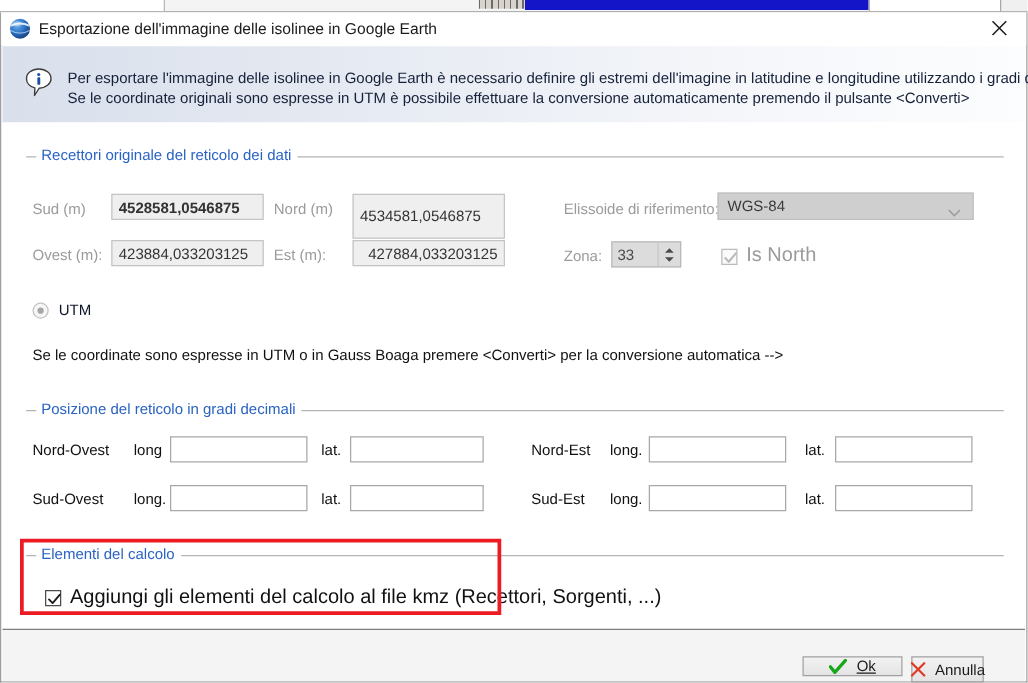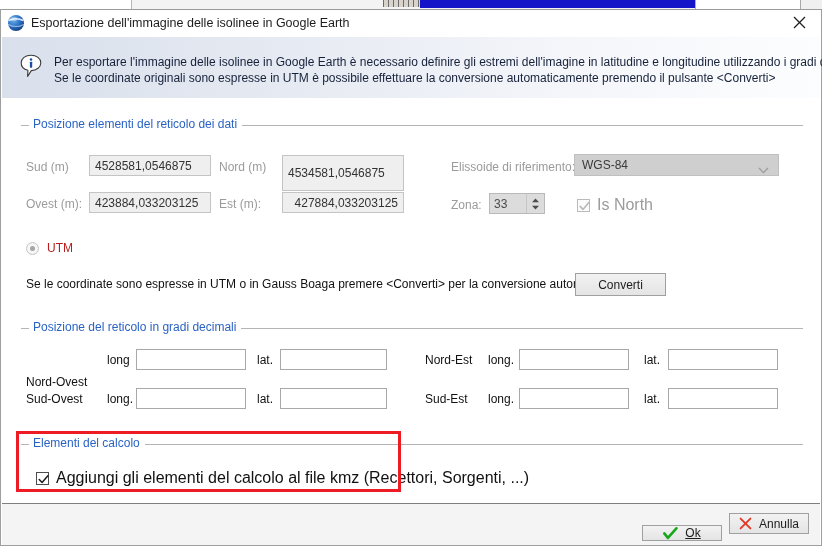--- a/index.html
+++ b/index.html
@@ -264,21 +264,21 @@
   .radio .dot {
     position: absolute;
     left: 3px; top: 3px;
     width: 5px; height: 5px;
     border-radius: 50%;
     background: #a6a6a6;
   }
   .radio .txt {
     margin-left: 8px;
     font-size: 12px;
-    color: #b91c1c;
+    color: #0f172a;
     white-space: nowrap;
   }
 
   
   .btn {
     position: absolute;
     box-sizing: border-box;
     background: linear-gradient(to bottom, #f2f2f2 0%, #e4e4e4 100%);
     border: 1px solid #a0a0a0;
     font-family: "Liberation Sans", sans-serif;
@@ -358,25 +358,25 @@
       </svg>
     </span>
     <div class="banner-text">
       <div>Per esportare l'immagine delle isolinee in Google Earth è necessario definire gli estremi dell'imagine in latitudine e longitudine utilizzando i gradi decimali.</div>
       <div>Se le coordinate originali sono espresse in UTM è possibile effettuare la conversione automaticamente premendo il pulsante &lt;Converti&gt;</div>
     </div>
   </div>
 
   <div class="group" style="left:20px; top:115px; width:782px;">
     <div class="group-line"></div>
-    <div class="group-title">Posizione elementi del reticolo dei dati</div>
+    <div class="group-title">Recettori originale del reticolo dei dati</div>
   </div>
 
   <span class="lbl lbl-dis" style="left:25px; top:150px;">Sud (m)</span>
-  <input class="field disabled" style="left: 88px; top: 145px; width: 122px; height: 21px;" readonly="" value="4528581,0546875">
+  <input class="field disabled" style="left: 88px; top: 145px; width: 122px; height: 21px; font-weight: bold;" readonly="" value="4528581,0546875">
 
   <span class="lbl lbl-dis" style="left:218px; top:150px;">Nord (m)</span>
   <input class="field disabled" style="left: 281px; top: 145px; width: 122px; height: 36px;" readonly="" value="4534581,0546875">
 
   <span class="lbl lbl-dis" style="left:25px; top:187px;">Ovest (m):</span>
   <input class="field disabled" style="left: 88px; top: 182px; width: 122px; height: 21px;" readonly="" value="423884,033203125">
 
   <span class="lbl lbl-dis" style="left:218px; top:187px;">Est (m):</span>
   <input class="field disabled" style="left: 281px; top: 182px; width: 122px; height: 21px; text-align: right;" readonly="" value="427884,033203125">
 
@@ -413,30 +413,27 @@
   </div>
 
   <div class="radio" style="left:25px; top:231px;">
     <span class="ring">
       <span class="dot"></span>
     </span>
     <span class="txt">UTM</span>
   </div>
 
   <span class="lbl lbl-on" style="left:25px; top:267px;">Se le coordinate sono espresse in UTM o in Gauss Boaga premere &lt;Converti&gt; per la conversione automatica --&gt;</span>
-  <div class="btn" style="left:574px; top:263px; width:91px; height:23px;">
-    <span>Converti</span>
-  </div>
 
   <div class="group" style="left:20px; top:318px; width:782px;">
     <div class="group-line"></div>
     <div class="group-title">Posizione del reticolo in gradi decimali</div>
   </div>
 
-  <span class="lbl lbl-on" style="left:25px; top:343px;margin-top:22px;">Nord-Ovest</span>
+  <span class="lbl lbl-on" style="left:25px; top:343px;">Nord-Ovest</span>
   <span class="lbl lbl-on" style="left:106px; top:343px;">long</span>
   <input class="field" style="left: 135px; top: 339px; width: 110px; height: 21px;" value="">
   <span class="lbl lbl-on" style="left:256px; top:343px;">lat.</span>
   <input class="field" style="left: 279px; top: 339px; width: 107px; height: 21px;" value="">
 
   <span class="lbl lbl-on" style="left:424px; top:343px;">Nord-Est</span>
   <span class="lbl lbl-on" style="left:487px; top:343px;">long.</span>
   <input class="field" style="left: 518px; top: 339px; width: 110px; height: 21px;" value="">
   <span class="lbl lbl-on" style="left:643px; top:343px;">lat.</span>
   <input class="field" style="left: 667px; top: 339px; width: 110px; height: 21px;" value="">
@@ -473,21 +470,21 @@
 
   <div class="btn" style="left:641px; top:515px; width:80px; height:16px;text-decoration:underline;">
     <span class="glyph">
       <svg width="15" height="13" viewBox="0 0 15 13">
         <path d="M1.3 6.4 L4.9 10.9 L13.4 1.3" stroke="#17a81a" stroke-width="2.6" fill="none" stroke-linecap="round" stroke-linejoin="round"></path>
       </svg>
     </span>
     <span>Ok</span>
   </div>
 
-  <div class="btn" style="left:728px; top:503px; width:80px; height:21px;">
+  <div class="btn" style="left:728px; top:515px; width:58px; height:21px;">
     <span class="glyph">
       <svg width="13" height="13" viewBox="0 0 13 13">
         <path d="M1.6 1.6 L11.4 11.4" stroke="#e03b2a" stroke-width="1.9" stroke-linecap="round"></path>
         <path d="M11.4 1.6 L1.6 11.4" stroke="#e03b2a" stroke-width="1.9" stroke-linecap="round"></path>
       </svg>
     </span>
     <span>Annulla</span>
   </div>
 
 </div>

